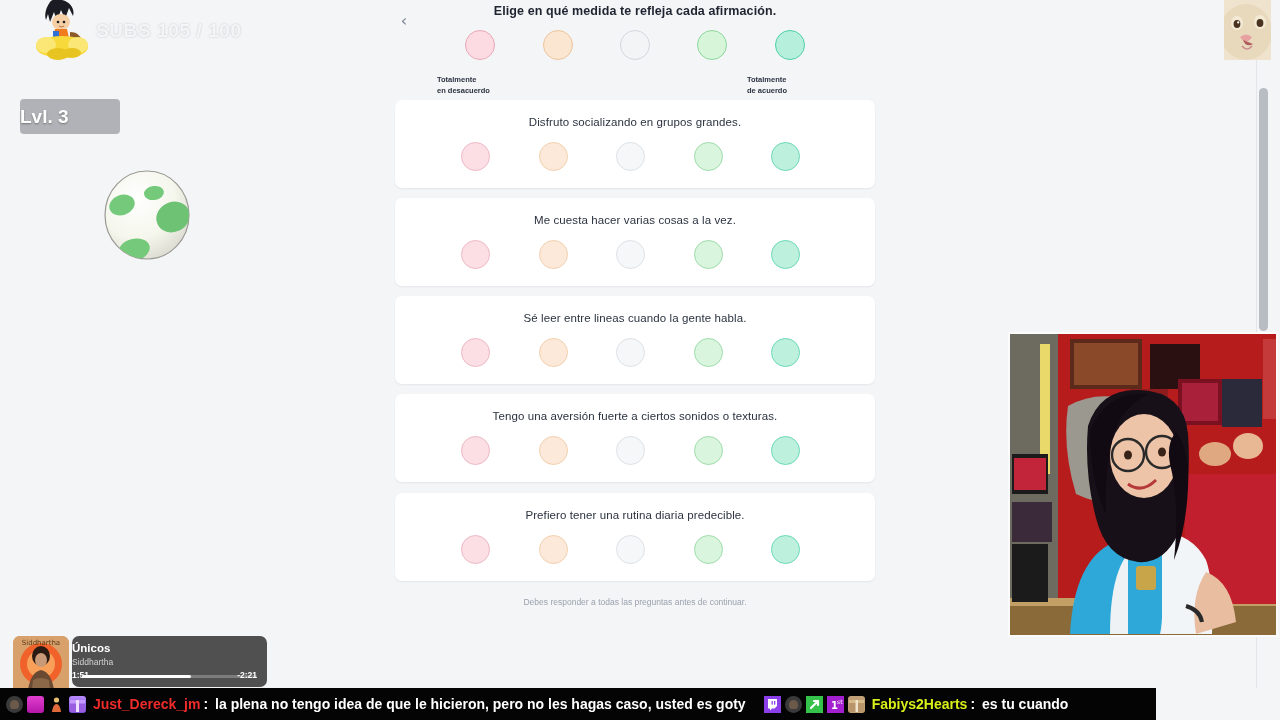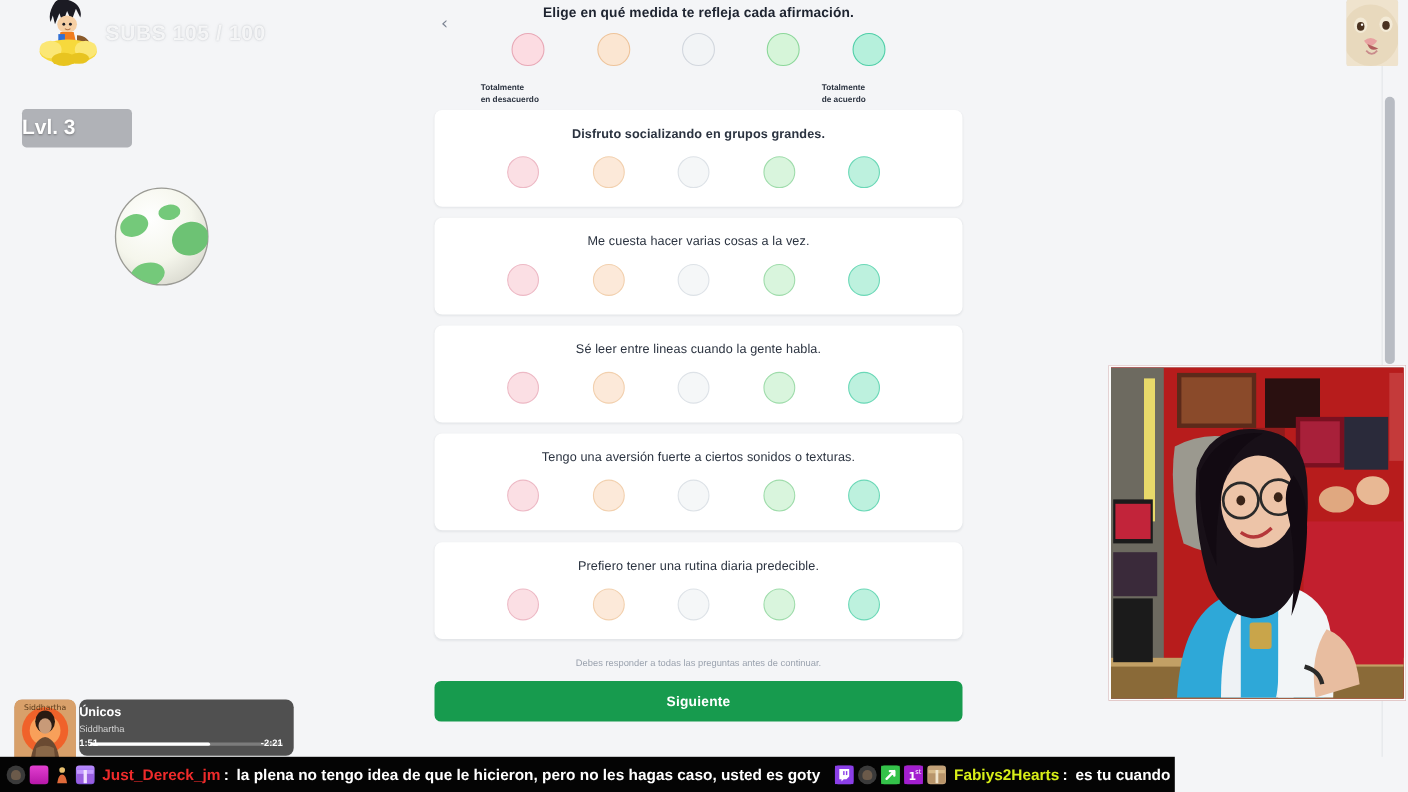--- a/index.html
+++ b/index.html
@@ -127,21 +127,21 @@
   .music-elapsed { position:absolute; left:0; top:0; color:#fff; font-size:8.5px; font-weight:bold; }
   .music-remain { position:absolute; right:0; top:0; color:#fff; font-size:8.5px; font-weight:bold; }
   .music-bar {
     position:absolute; left:10px; right:10px; bottom:9px; height:3px;
     background:rgba(255,255,255,.25); border-radius:2px;
   }
   .music-bar-fill { height:3px; width:62%; background:#fff; border-radius:2px; }
 
   
   .chatbar {
-    position:absolute; left:0; bottom:0; width:1068px; height:32px;
+    position:absolute; left:0; bottom:0; width:1156px; height:32px;
     background:#040404; display:flex; align-items:flex-start; padding:0 4px;
     overflow:hidden; white-space:nowrap;
   }
   .chat-msg { display:flex; align-items:center; height:32px; }
   .badge {
     display:inline-block; width:17px; height:17px; margin:0 2px; border-radius:3px;
     vertical-align:middle; flex:0 0 auto;
   }
   .badge.avatar { border-radius:50%; background:#3a3a3a; position:relative; }
   .badge.avatar::after{ content:""; position:absolute; left:4px; top:4px; width:9px; height:9px;
@@ -193,21 +193,21 @@
         <div class="opt" style="left:378px;">
           <div class="dot big o5"></div>
           <div class="scale-caption">
             <span>Totalmente</span><br>
             <span>de acuerdo</span>
           </div>
         </div>
       </div>
     </div>
 
-    <div class="card" style="top:100px; height:88px;font-weight:bold;">
+    <div class="card" style="top:100px; height:88px;">
       <div class="card-q">Disfruto socializando en grupos grandes.</div>
       <div class="card-opts">
         <div class="opt" style="left:63px;">
             <div class="dot o1"></div>
           </div>
         <div class="opt" style="left:141px;">
             <div class="dot o2"></div>
           </div>
         <div class="opt" style="left:218px;">
             <div class="dot o3"></div>
@@ -299,21 +299,20 @@
         <div class="opt" style="left:296px;">
             <div class="dot o4"></div>
           </div>
         <div class="opt" style="left:373px;">
             <div class="dot o5"></div>
           </div>
       </div>
     </div>
 
     <div class="hint">Debes responder a todas las preguntas antes de continuar.</div>
-    <button class="next-btn">Siguiente</button>
 
     <div class="scrollbar-track">
       <div class="scrollbar-thumb"></div>
     </div>
   </div>
 
   <div class="goku">
     <svg width="70" height="64" viewBox="0 0 70 64">
 
       <path d="M22 4 C18 10 16 16 18 22 L20 16 L22 24 L26 14 L29 23 L33 12 L37 21 L41 10 L45 18 C47 12 43 4 34 2 C29 1 24 1 22 4 Z" fill="#1b1b23"></path>

